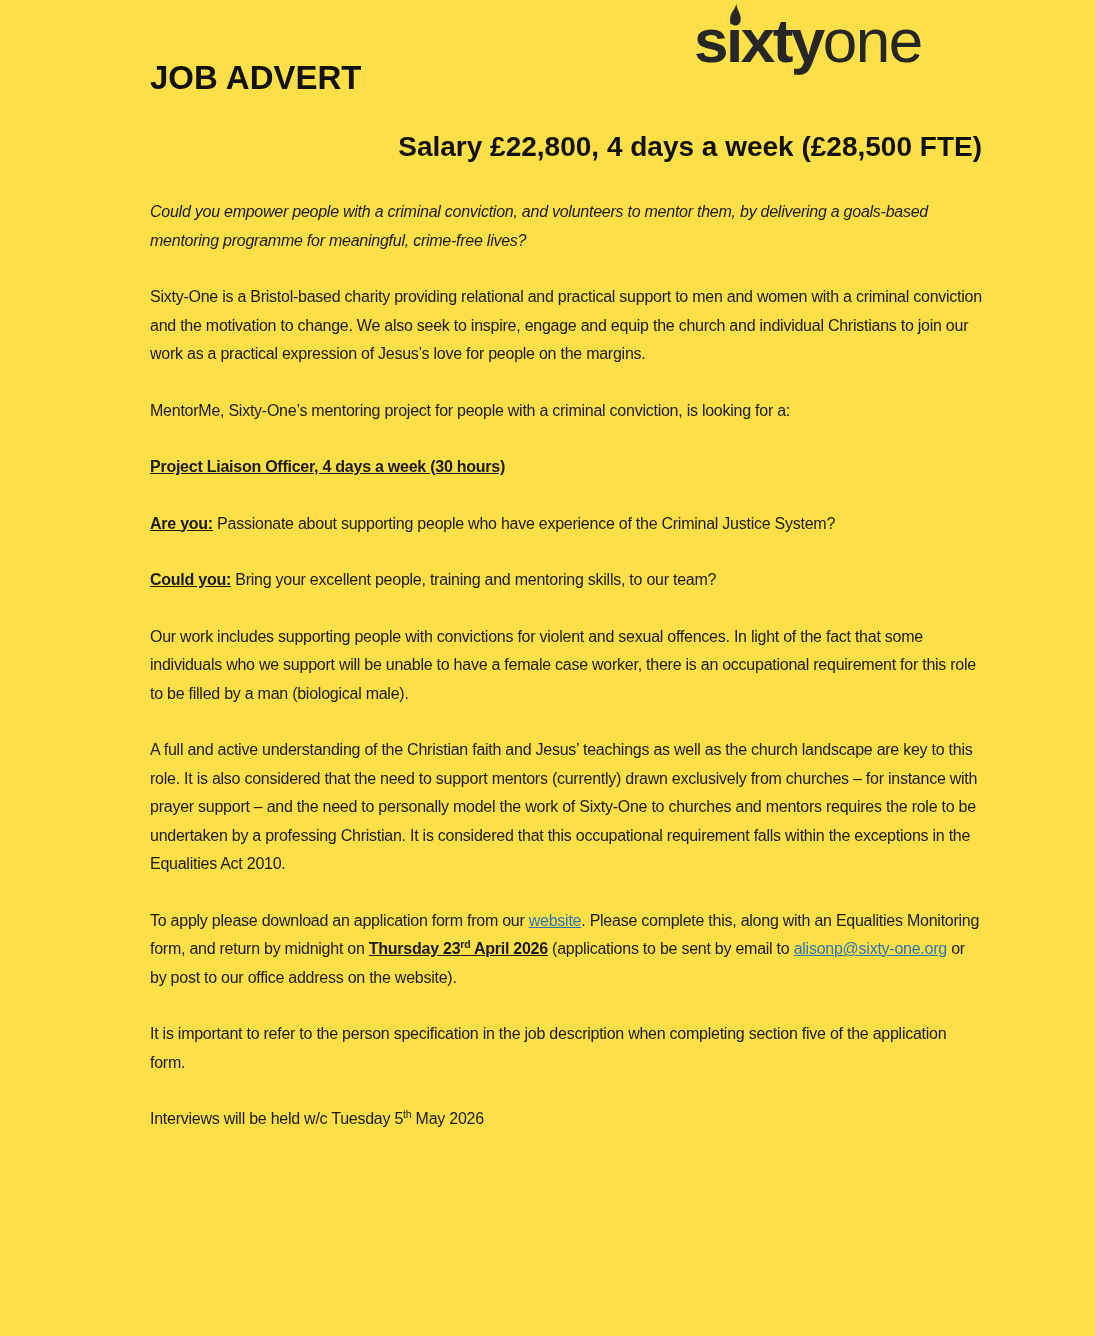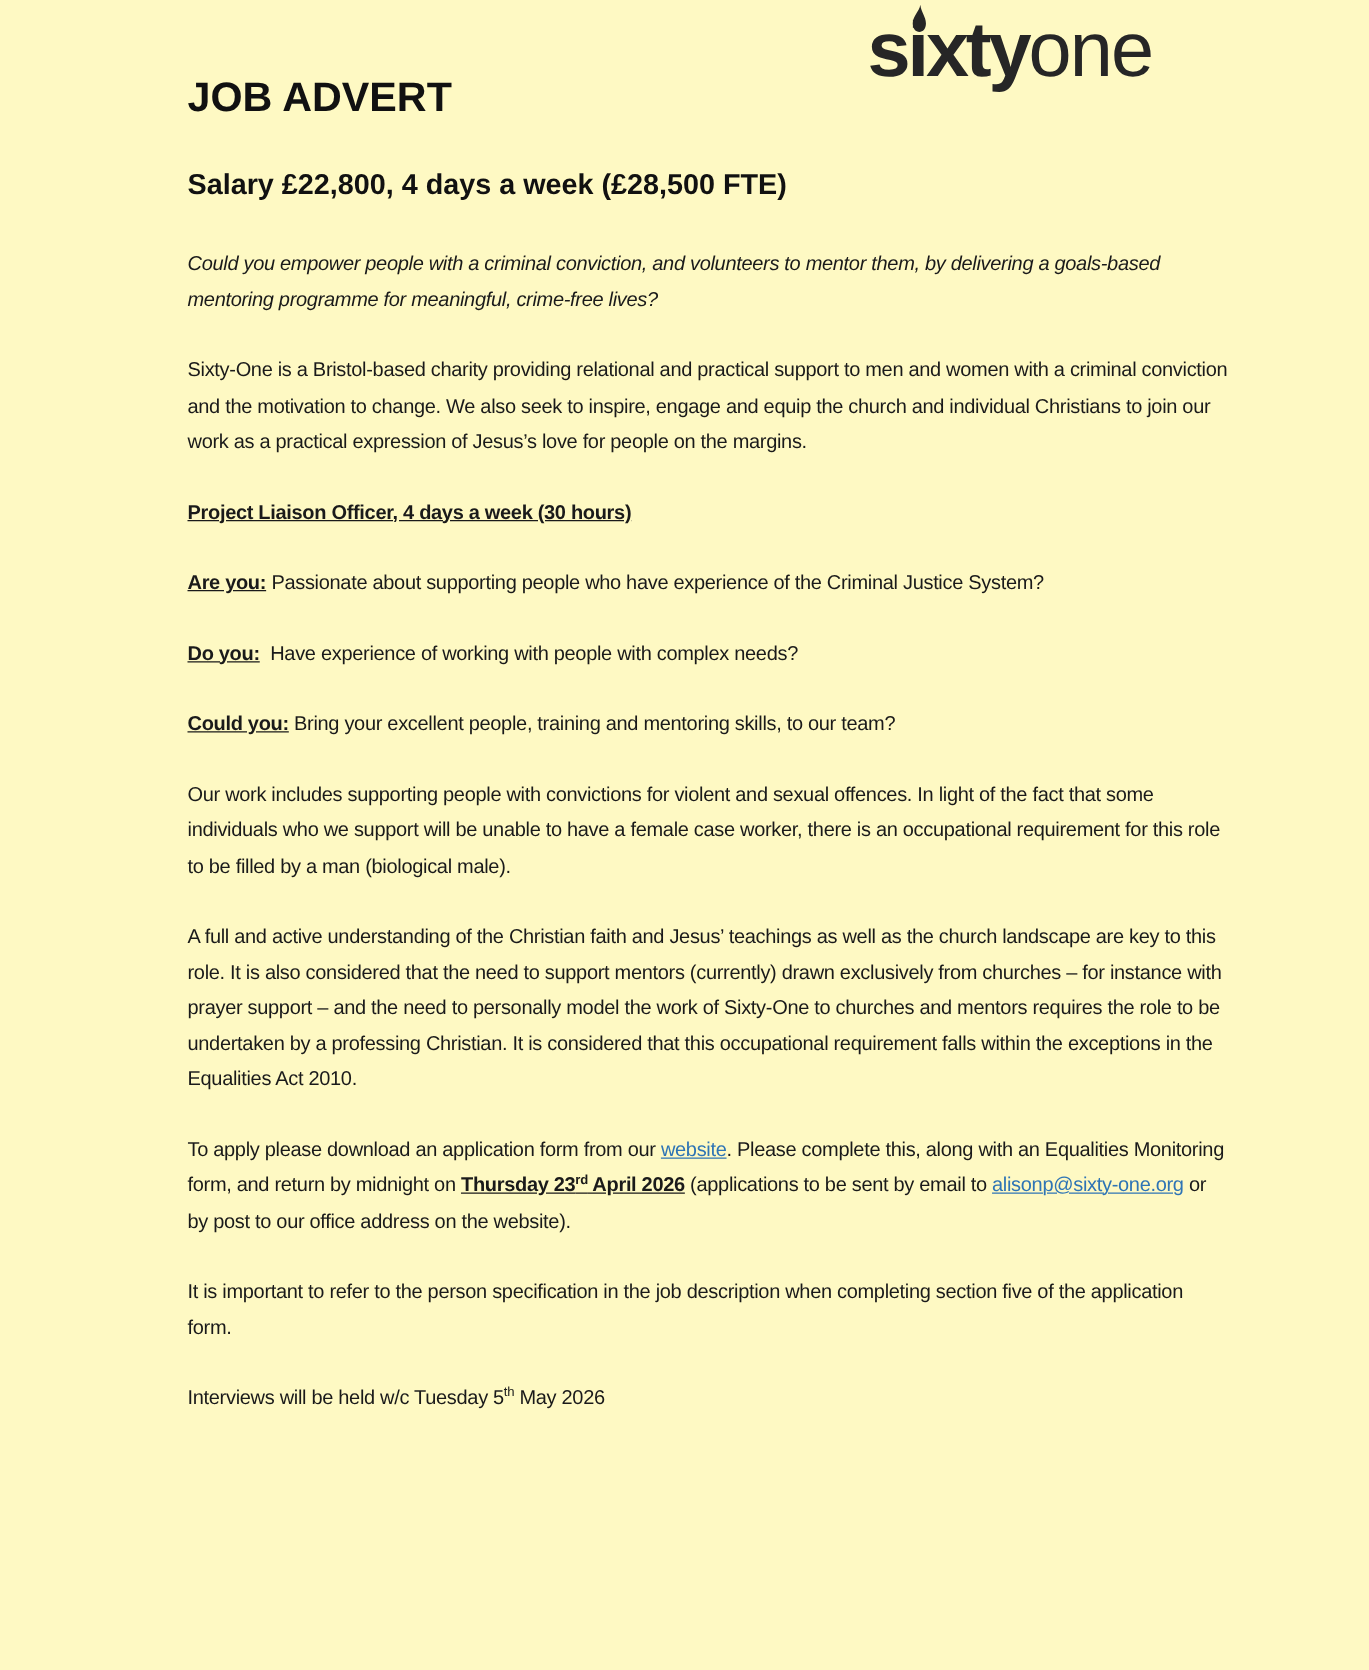--- a/index.html
+++ b/index.html
@@ -1,20 +1,20 @@
 <!DOCTYPE html>
 <html><head>
 <meta charset="utf-8">
 <style>
   html, body { margin: 0; padding: 0; background: #ffffff; }
   .page {
     position: relative;
     width: 1095px;
     height: 1336px;
-    background: #fef9c3;
+    background: #fde047;
     overflow: hidden;
     font-family: "Liberation Sans", sans-serif;
     color: #1a1a1a;
   }
   
   .logo {
     position: absolute;
     left: 694px;
     top: 6px;
     height: 72px;
@@ -49,25 +49,26 @@
     margin: 0 0 34px 0;
   }
   h2 {
     font-size: 20px;
     line-height: 28px;
     font-weight: 700;
     color: #111111;
     margin: 0 0 42px 0;
   }
   h3 {
-    font-size: 23px;
+    font-size: 28px;
     line-height: 30px;
     font-weight: 700;
     color: #111111;
     margin: 0 0 36px 0;
+    text-align: right;
   }
   p {
     font-size: 16px;
     line-height: 28.5px;
     letter-spacing: -0.25px;
     margin: 0 0 28px 0;
   }
   .italic { font-style: italic; }
   b, .bold { font-weight: 700; text-decoration: underline; }
   a.doclink {
@@ -99,26 +100,26 @@
 
     <h1>JOB ADVERT</h1>
 
 
     <h3>Salary £22,800, 4 days a week (£28,500 FTE)</h3>
 
     <p class="italic">Could you empower people with a criminal conviction, and volunteers to mentor them, by delivering a goals-based mentoring programme for meaningful, crime-free lives?</p>
 
     <p>Sixty-One is a Bristol-based charity providing relational and practical support to men and women with a criminal conviction and the motivation to change. We also seek to inspire, engage and equip the church and individual Christians to join our work as a practical expression of Jesus’s love for people on the margins.</p>
 
+    <p>MentorMe, Sixty-One’s mentoring project for people with a criminal conviction, is looking for a:</p>
 
     <p><b>Project Liaison Officer, 4 days a week (30 hours)</b></p>
 
     <p><b>Are you:</b><span> Passionate about supporting people who have experience of the Criminal Justice System?</span></p>
 
-    <p><b>Do you:</b><span>  Have experience of working with people with complex needs?</span></p>
 
     <p><b>Could you:</b><span> Bring your excellent people, training and mentoring skills, to our team?</span></p>
 
     <p>Our work includes supporting people with convictions for violent and sexual offences. In light of the fact that some individuals who we support will be unable to have a female case worker, there is an occupational requirement for this role to be filled by a man (biological male).</p>
 
     <p>A full and active understanding of the Christian faith and Jesus’ teachings as well as the church landscape are key to this role. It is also considered that the need to support mentors (currently) drawn exclusively from churches – for instance with prayer support – and the need to personally model the work of Sixty-One to churches and mentors requires the role to be undertaken by a professing Christian. It is considered that this occupational requirement falls within the exceptions in the Equalities Act 2010.</p>
 
     <p><span>To apply please download an application form from our </span><a class="doclink" href="#">website</a><span>. Please complete this, along with an Equalities Monitoring form, and return by midnight on </span><b><span>Thursday 23</span><sup>rd</sup><span> April 2026</span></b><span> (applications to be sent by email to </span><a class="doclink" href="#">alisonp@sixty-one.org</a><span> or by post to our office address on the website).</span></p>
 
     <p>It is important to refer to the person specification in the job description when completing section five of the application form.</p>

